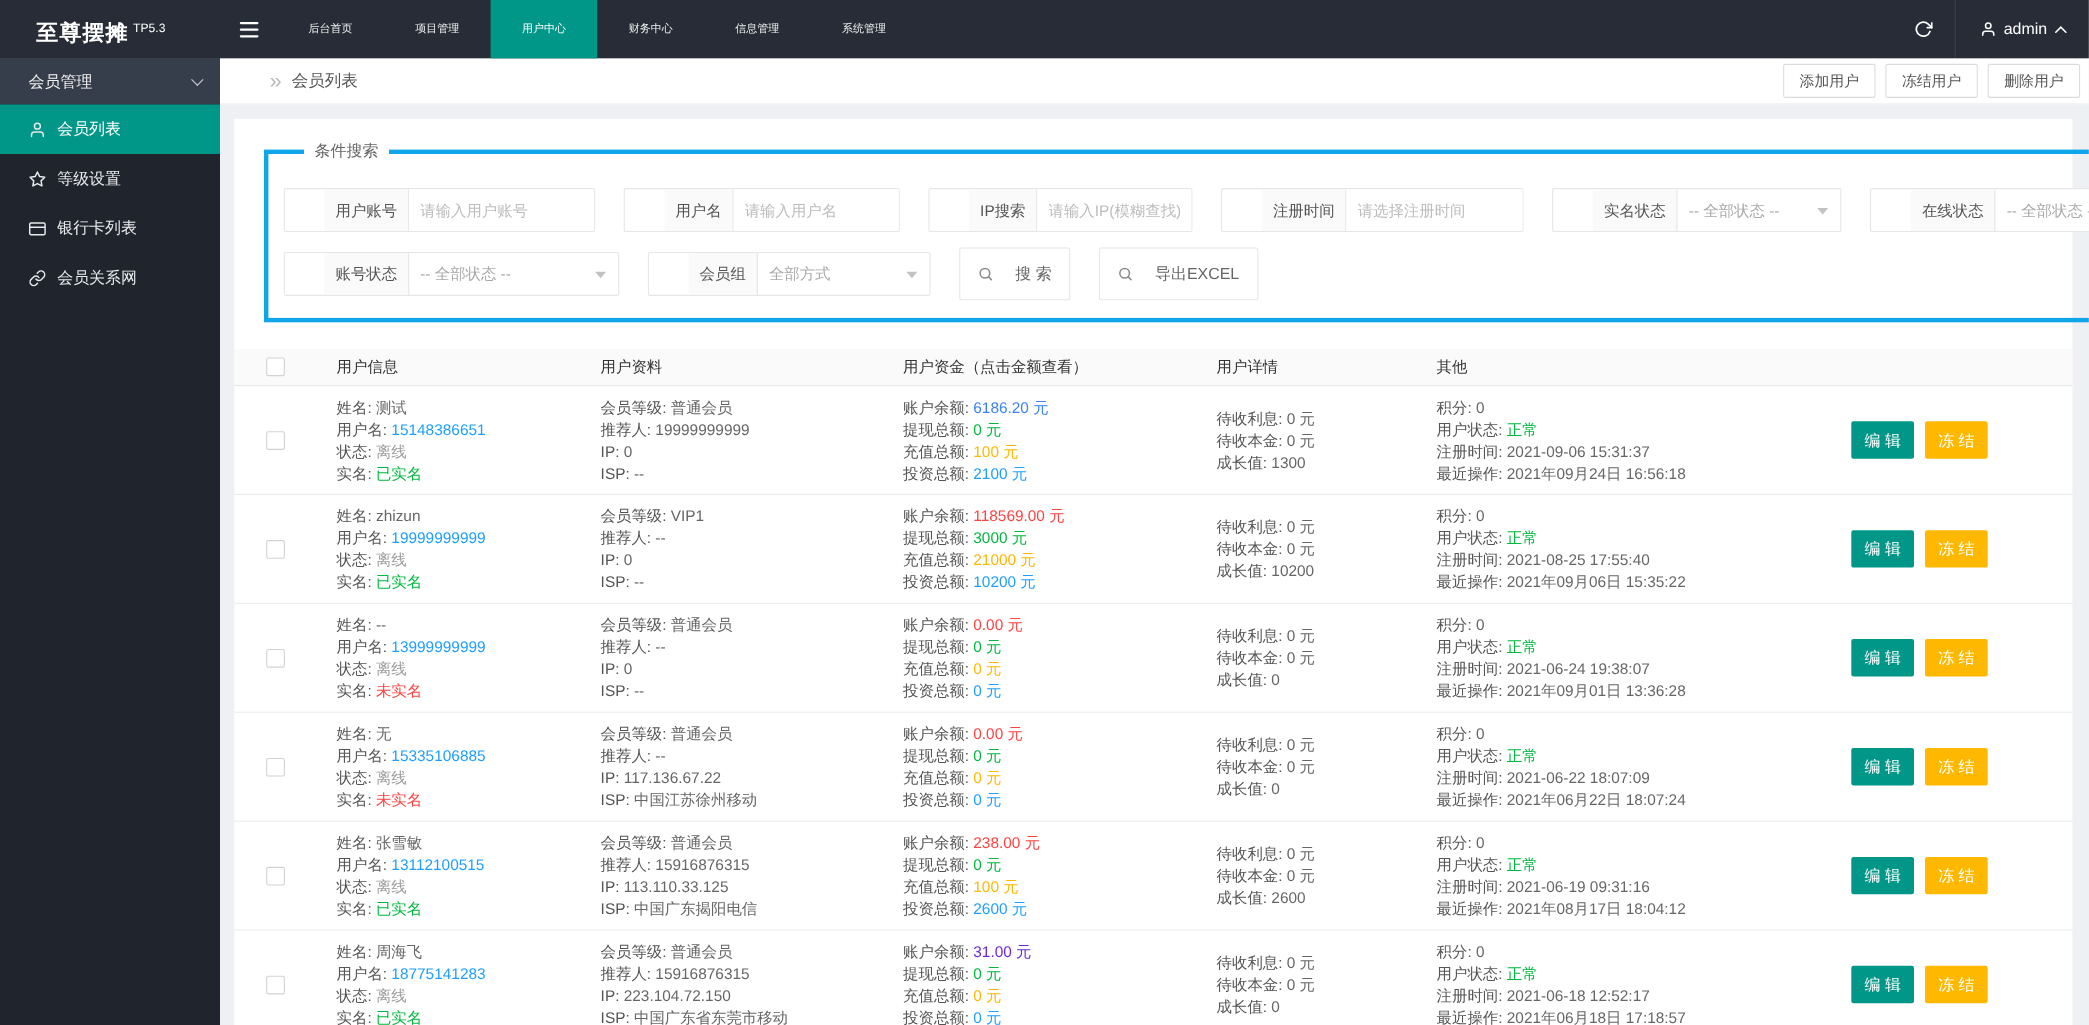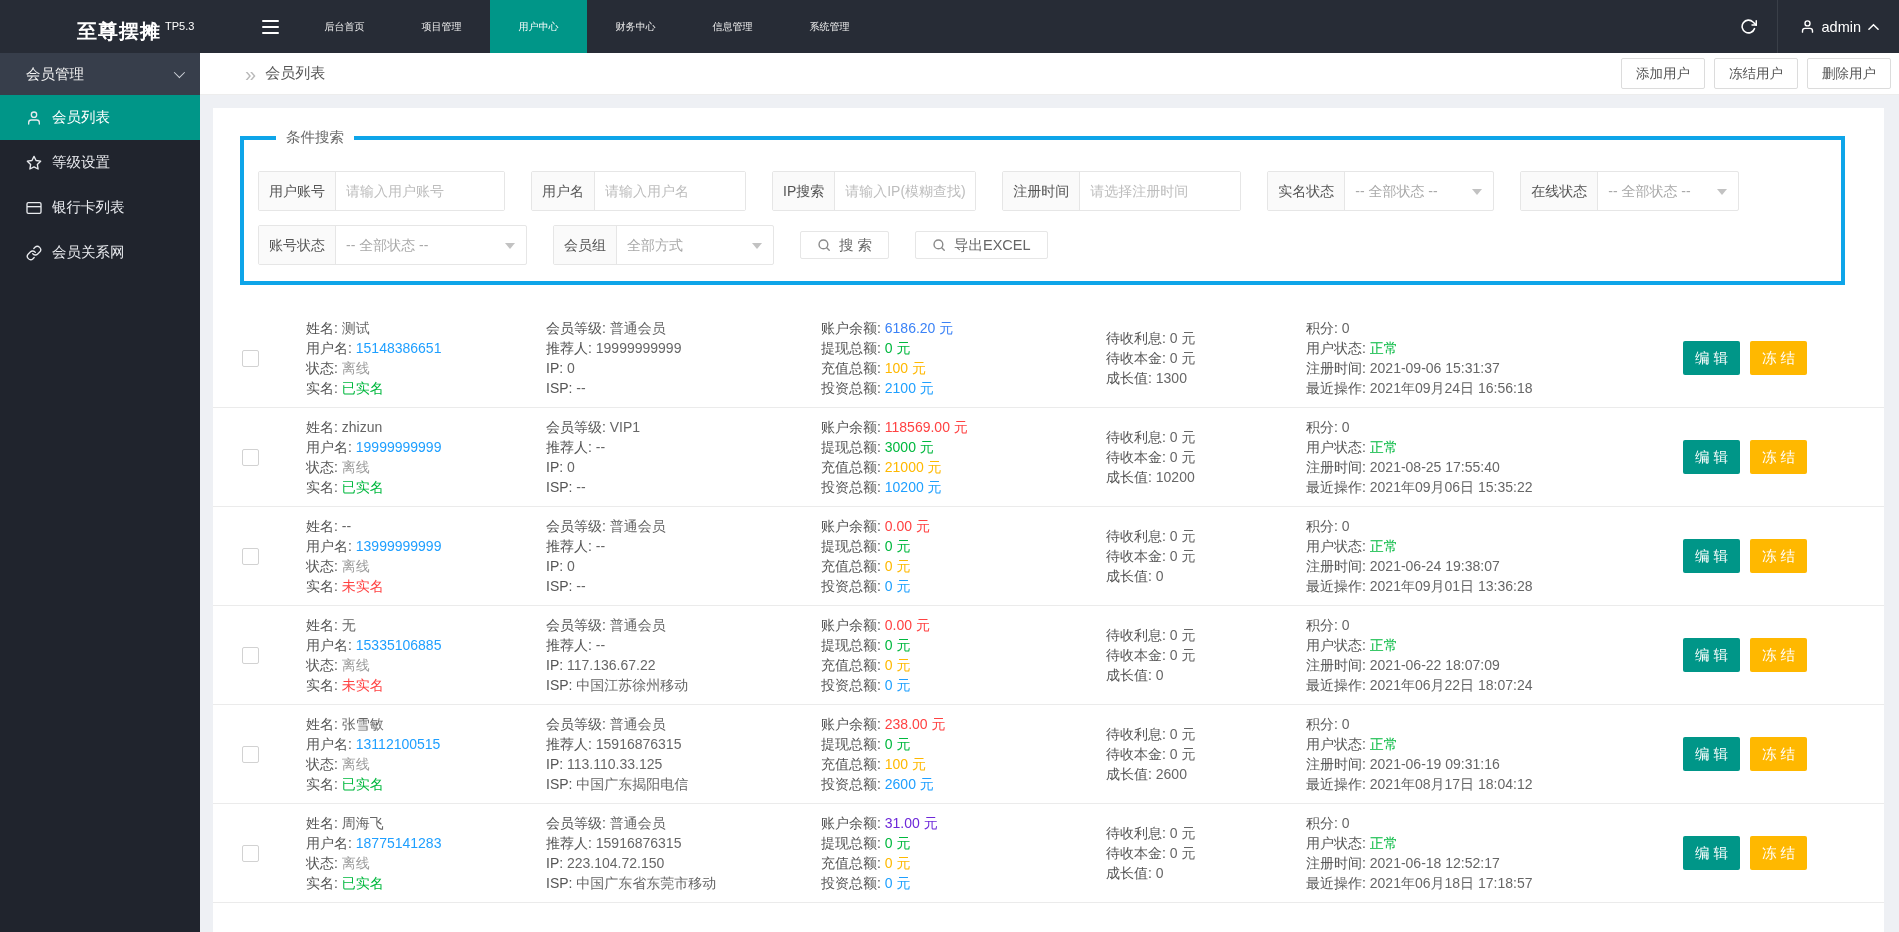--- a/index.html
+++ b/index.html
@@ -1,21 +1,21 @@
 <!DOCTYPE html>
 <html style="--accent: #009688;"><head>
 <meta charset="utf-8">
 <style>
   * { margin:0; padding:0; box-sizing:border-box; }
   html,body { width:1899px; height:932px; overflow:hidden; }
   body { font-family:"Liberation Sans","DejaVu Sans",sans-serif; background:#eef0f4; color:#666; font-size:14px; }
   .app { position:relative; width:1899px; height:932px; overflow:hidden; }
 
   
-  .navbar { position:absolute; top:0; left:0; right:0; height:53px; background:#272c36; display:flex; align-items:stretch; z-index:20;padding-left:44px; }
+  .navbar { position:absolute; top:0; left:0; right:0; height:53px; background:#272c36; display:flex; align-items:stretch; z-index:20; }
   .logo { width:200px; color:#fff; font-size:20px; font-weight:bold; line-height:53px; padding-left:33px; letter-spacing:1px; flex:none; }
   .logo sup { font-size:11px; font-weight:normal; margin-left:4px; letter-spacing:0; }
   .nav-toggle { width:52px; display:flex; flex-direction:column; justify-content:center; align-items:center; gap:4px; cursor:pointer; }
   .nav-toggle i { display:block; width:17px; height:2px; background:#fff; border-radius:1px; }
   .nav-menu { display:flex; }
   .nav-item { width:97px; text-align:center; line-height:53px; color:#f0f0f0; font-size:10px; cursor:pointer; }
   .nav-item.active { background:var(--accent); color:#fff; }
   .nav-right { margin-left:auto; display:flex; align-items:stretch; }
   .nav-refresh { width:56px; display:flex; align-items:center; justify-content:center; cursor:pointer; color:#fff; }
   .nav-user { display:flex; align-items:center; gap:7px; padding:0 20px 0 22px; border-left:1px solid rgba(255,255,255,.09); color:#fff; font-size:14.5px; cursor:pointer; }
@@ -36,27 +36,27 @@
   .crumb-icon { color:#b9b9b9; font-size:20px; margin-right:9px; line-height:1; }
   .page-actions { margin-left:auto; display:flex; gap:9px; }
   .pa-btn { height:31px; padding:0 14px; background:#fff; border:1px solid #dcdcdc; border-radius:2px; color:#555; font-size:13.5px; cursor:pointer; }
 
   .card { margin:13px 15px 0 13px; background:#fff; min-height:1100px; padding-top:20px; }
 
   
   fieldset.search { margin:0 39px 0 27px; border:4px solid #0ea5e9; padding:10px 0 16px 14px; }
   fieldset.search legend { margin-left:18px; padding:0 10px; color:#666; font-size:14.5px; }
   .filter-row { display:flex; align-items:center; gap:26px; margin-top:14px; }
-  .fgroup { display:flex; align-items:stretch; height:40px; border:1px solid #e6e6e6; border-radius:2px; background:#fff; }
+  .fgroup { display:flex; align-items:stretch; height:40px; border:1px solid #e6e6e6; border-radius:2px; background:#fff;padding-left:36px; }
   .flabel { background:#fafafa; border-right:1px solid #e6e6e6; padding:0 10px; line-height:38px; color:#555; white-space:nowrap; }
   .finput { border:none; outline:none; padding:0 10px; font-size:14px; color:#666; font-family:inherit; }
   .finput::placeholder { color:#bdbdbd; }
   .fselect { position:relative; line-height:38px; padding:0 34px 0 10px; color:#a9a9a9; cursor:pointer; }
   .fselect .caret { position:absolute; right:11px; top:17px; width:0; height:0; border-left:5px solid transparent; border-right:5px solid transparent; border-top:6px solid #c2c2c2; }
-  .btn-plain { height:28px; display:flex; align-items:center; gap:8px; padding:0 16px; background:#fff; border:1px solid #e6e6e6; border-radius:2px; color:#666; font-size:14.5px; cursor:pointer; font-family:inherit; }
+  .btn-plain { height:48px; display:flex; align-items:center; gap:20px; padding:0 16px; background:#fff; border:1px solid #e6e6e6; border-radius:2px; color:#666; font-size:14.5px; cursor:pointer; font-family:inherit; }
   .btn-plain .icon { color:#8a8a8a; }
 
   
   .table { margin-top:24px; }
   .thead, .trow { display:grid; grid-template-columns:75px 240px 275px 285px 200px 370px 1fr; }
   .thead { height:34px; background:#fafafa; border-bottom:1px solid #e8e8e8; align-items:center; color:#333; }
   .th { padding-left:18px; font-size:14px; }
   .trow { border-bottom:1px solid #ebebeb; padding:9px 0; min-height:99px; }
   .cell { padding-left:18px; }
   .cell-check { display:flex; align-items:center; justify-content:center; padding-left:0; }
@@ -226,20 +226,31 @@
                   <circle cx="11" cy="11" r="7.5"></circle>
                   <line x1="21" y1="21" x2="16.7" y2="16.7"></line>
                 </svg>
               </span>
               <span>导出EXCEL</span>
             </button>
           </div>
       </fieldset>
 
       <div class="table">
+        <div class="thead" id="table-head">
+            <div class="cell-check">
+              <div class="checkbox"></div>
+            </div>
+            <div class="th">用户信息</div>
+            <div class="th">用户资料</div>
+            <div class="th">用户资金（点击金额查看）</div>
+            <div class="th">用户详情</div>
+            <div class="th">其他</div>
+            <div class="th"></div>
+          </div>
         <div id="table-body">
             <div class="trow">
               <div class="cell cell-check">
                 <div class="checkbox"></div>
               </div>
               <div class="cell">
                 <div class="line"><span class="lbl">姓名: </span><span class="val">测试</span></div>
                 <div class="line"><span class="lbl">用户名: </span><span class="val" style="color: rgb(30, 159, 255);">15148386651</span></div>
                 <div class="line"><span class="lbl">状态: </span><span class="val" style="color: rgb(157, 157, 157);">离线</span></div>
                 <div class="line"><span class="lbl">实名: </span><span class="val" style="color: rgb(0, 184, 62);">已实名</span></div>

